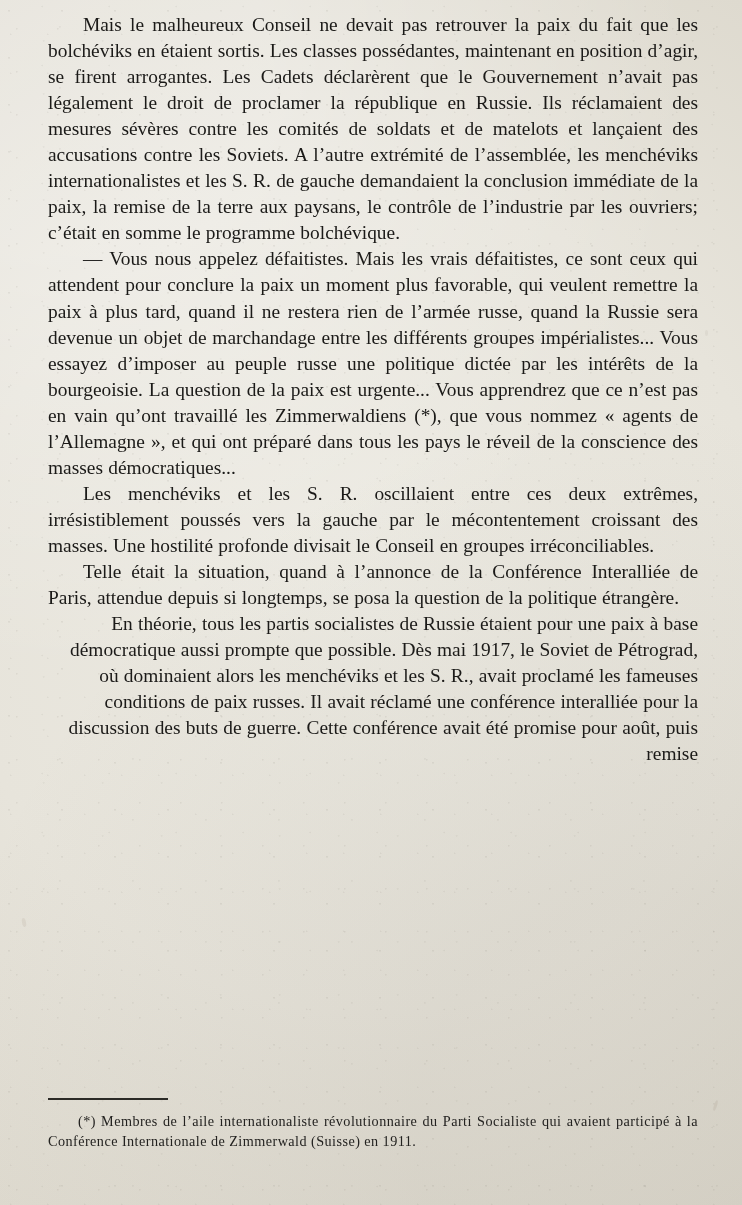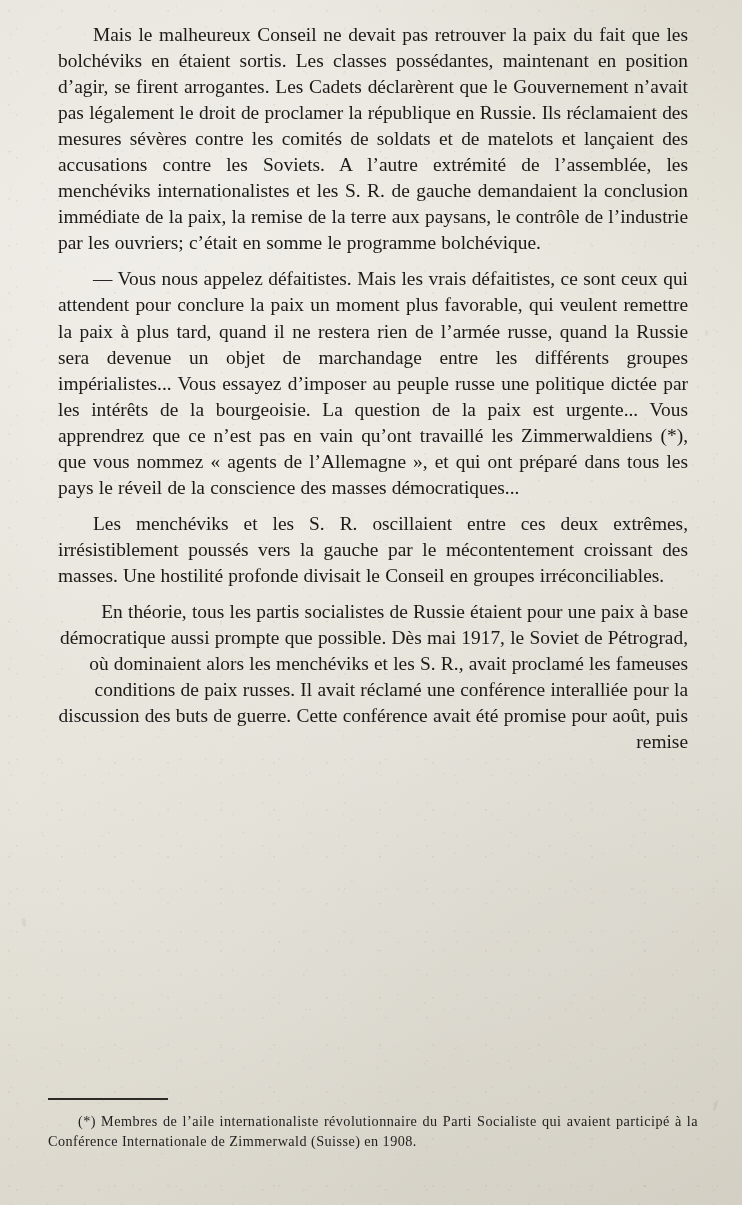--- a/index.html
+++ b/index.html
@@ -47,21 +47,21 @@
   }
 
   .text-column {
     position: absolute;
     left: 48px;
     top: 12px;
     width: 650px;
   }
 
   .para {
-    margin: 10px;
+    margin: 0;
     text-align: justify;
     text-justify: inter-word;
     font-size: 19.4px;
     line-height: 26.05px;
     text-indent: 35px;
     word-spacing: 0.4px;
     -webkit-font-smoothing: antialiased;
   }
   .para.last-of-page {
     text-align: right;
@@ -103,24 +103,25 @@
 
 <div class="paper"></div>
 <div class="grain"></div>
 
 <div class="page">
 
   <div class="text-column">
     <p class="para">Mais le malheureux Conseil ne devait pas retrouver la paix du fait que les bolchéviks en étaient sortis. Les classes possédantes, maintenant en position d’agir, se firent arrogantes. Les Cadets déclarèrent que le Gouvernement n’avait pas légalement le droit de proclamer la république en Russie. Ils réclamaient des mesures sévères contre les comités de soldats et de matelots et lançaient des accusations contre les Soviets. A l’autre extrémité de l’assemblée, les menchéviks internationalistes et les S. R. de gauche demandaient la conclusion immédiate de la paix, la remise de la terre aux paysans, le contrôle de l’industrie par les ouvriers; c’était en somme le programme bolchévique.</p>
     <p class="para">— Vous nous appelez défaitistes. Mais les vrais défaitistes, ce sont ceux qui attendent pour conclure la paix un moment plus favorable, qui veulent remettre la paix à plus tard, quand il ne restera rien de l’armée russe, quand la Russie sera devenue un objet de marchandage entre les différents groupes impérialistes... Vous essayez d’imposer au peuple russe une politique dictée par les intérêts de la bourgeoisie. La question de la paix est urgente... Vous apprendrez que ce n’est pas en vain qu’ont travaillé les Zimmerwaldiens (*), que vous nommez « agents de l’Allemagne », et qui ont préparé dans tous les pays le réveil de la conscience des masses démocratiques...</p>
     <p class="para">Les menchéviks et les S. R. oscillaient entre ces deux extrêmes, irrésistiblement poussés vers la gauche par le mécontentement croissant des masses. Une hostilité profonde divisait le Conseil en groupes irréconciliables.</p>
+    <p class="para">Telle était la situation, quand à l’annonce de la Conférence Interalliée de Paris, attendue depuis si longtemps, se posa la question de la politique étrangère.</p>
     <p class="para last-of-page">En théorie, tous les partis socialistes de Russie étaient pour une paix à base démocratique aussi prompte que possible. Dès mai 1917, le Soviet de Pétrograd, où dominaient alors les menchéviks et les S. R., avait proclamé les fameuses conditions de paix russes. Il avait réclamé une conférence interalliée pour la discussion des buts de guerre. Cette conférence avait été promise pour août, puis remise</p>
   </div>
 
   <div class="footnote-area">
     <div class="footnote-rule"></div>
-    <p class="footnote">(*) Membres de l’aile internationaliste révolutionnaire du Parti Socialiste qui avaient participé à la Conférence Internationale de Zimmerwald (Suisse) en 1908.</p>
+    <p class="footnote">(*) Membres de l’aile internationaliste révolutionnaire du Parti Socialiste qui avaient participé à la Conférence Internationale de Zimmerwald (Suisse) en 1911.</p>
   </div>
 
   <div class="edge-mark" style="left:714px; top:1100px; width:3px; height:11px; transform:rotate(18deg); opacity:.5;"></div>
   <div class="edge-mark" style="left:22px; top:918px; width:4px; height:9px; transform:rotate(-12deg); opacity:.45;"></div>
   <div class="edge-mark" style="left:705px; top:330px; width:3px; height:6px; opacity:.35;"></div>
 </div>
 
 </body></html>

